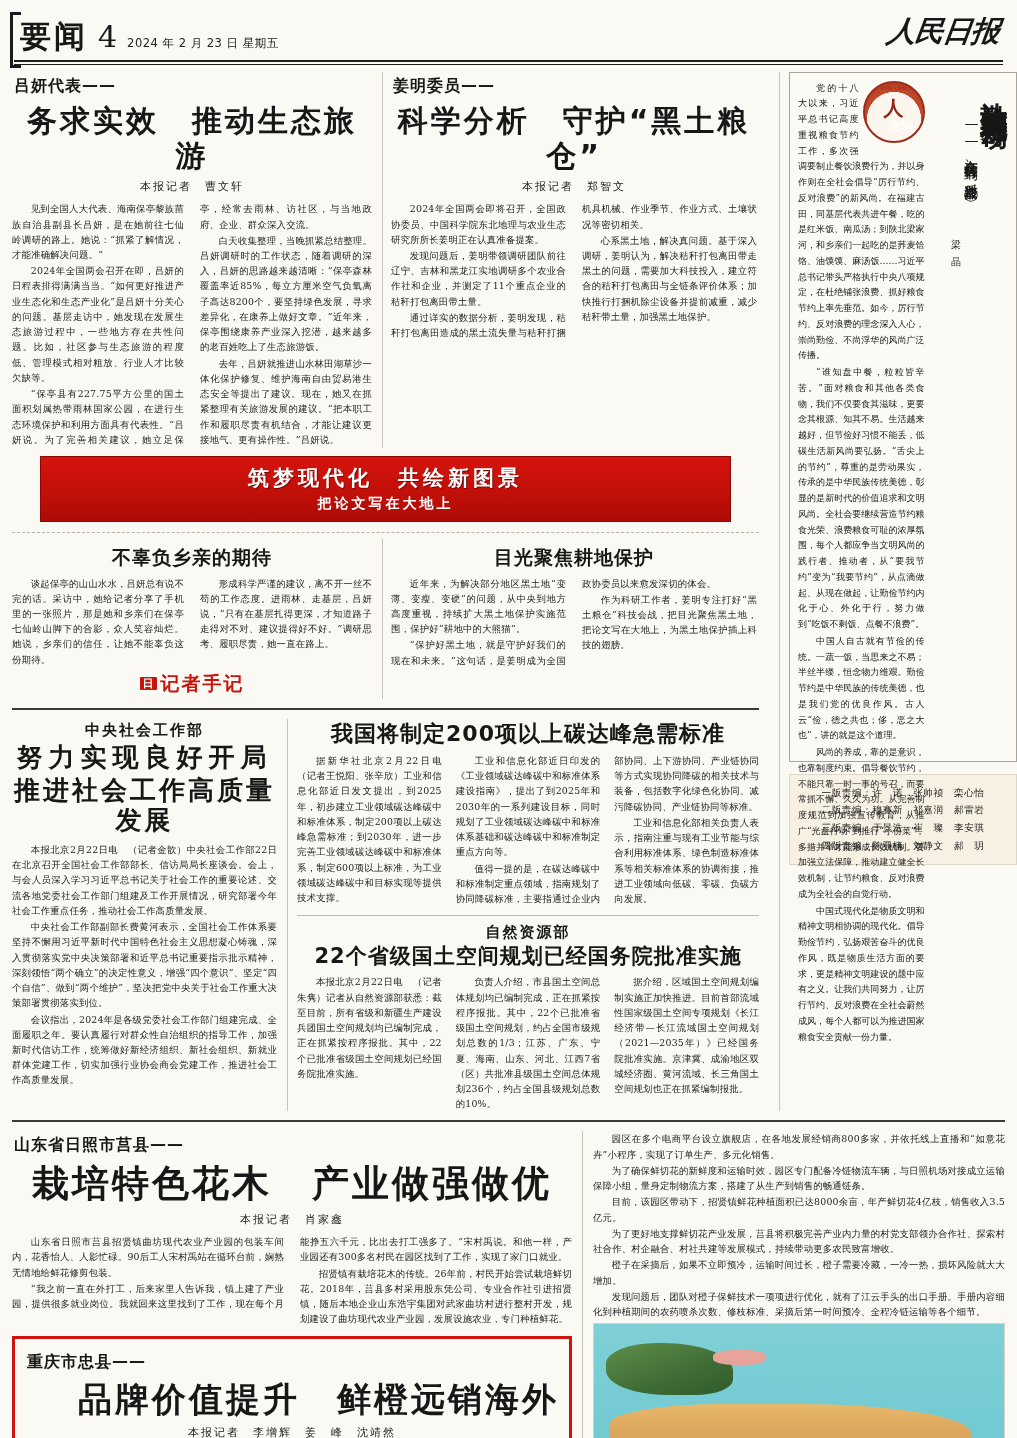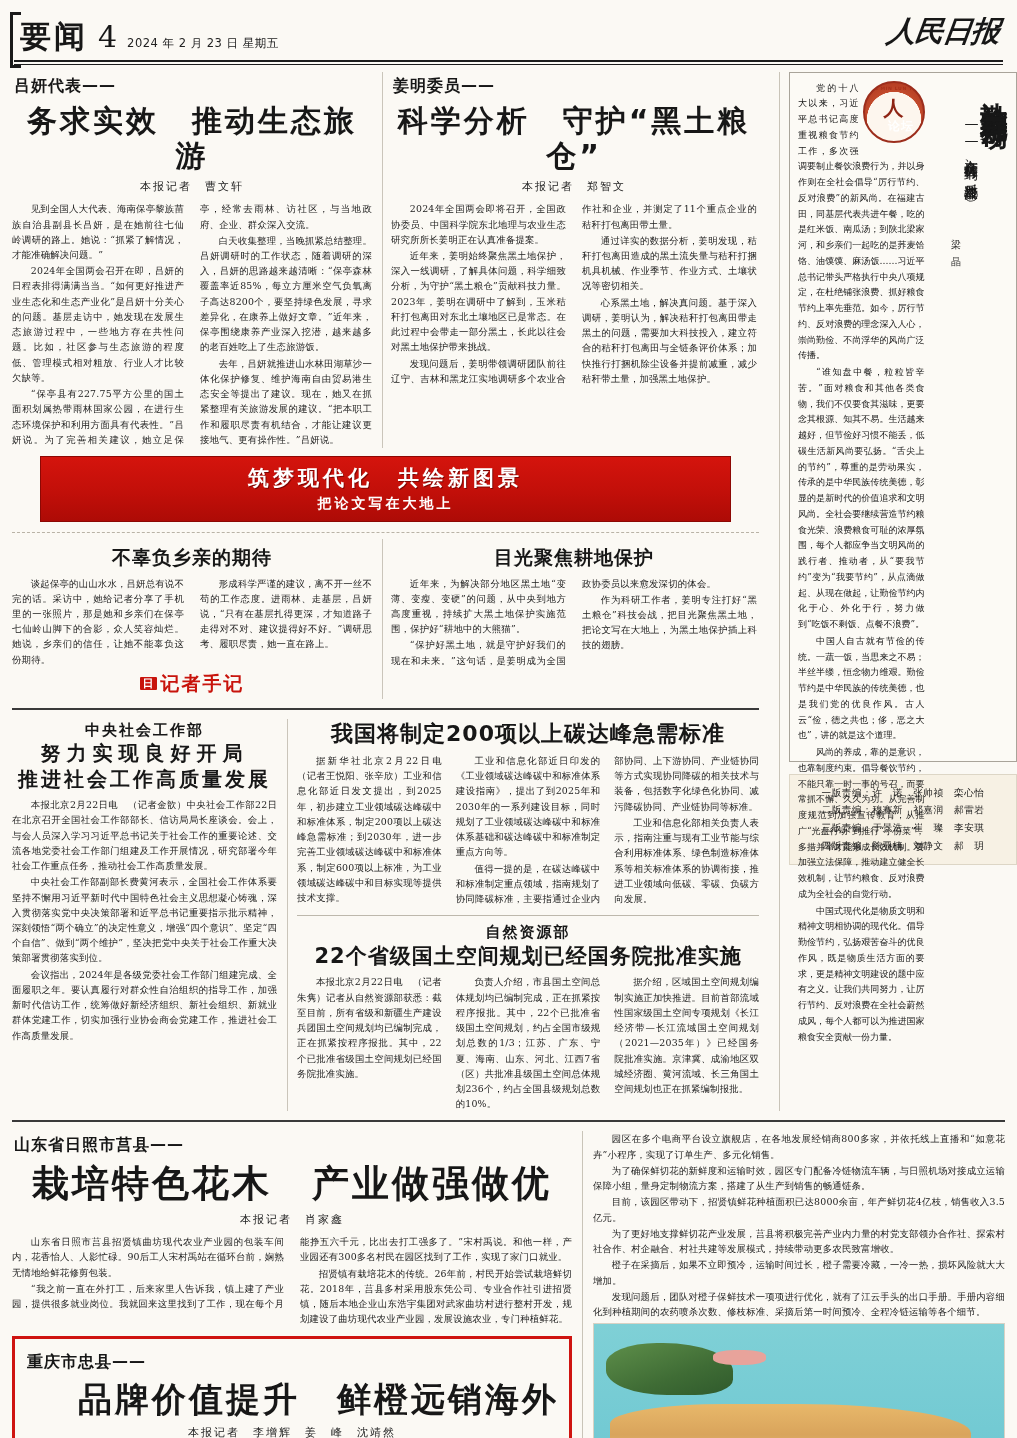--- a/index.html
+++ b/index.html
@@ -37,21 +37,21 @@
   .body-grid { display:flex; gap:12px; margin-top:7px; }
   .col-left  { width:755px; padding-right:8px; }
   .col-right { width:238px; border-left:1px solid #c9c4b8; padding-left:9px; }
 
   
   .kicker { font-family:"DejaVu Serif",serif; font-size:16px; font-weight:bold; letter-spacing:1px; margin:4px 0 6px 2px; }
   .headline {
     font-family:"DejaVu Sans",sans-serif; font-weight:bold;
     font-size:30px; letter-spacing:3px; text-align:center; line-height:1.18; margin:2px 0 6px;
   }
-  .headline.sm { font-size:20px; }
+  .headline.sm { font-size:26px; }
   .byline { text-align:center; font-family:"DejaVu Serif",serif; font-size:11px; letter-spacing:2px; margin-bottom:7px; color:#222; }
   .subhead { font-family:"DejaVu Serif",serif; font-weight:bold; font-size:19px; letter-spacing:1px; text-align:center; margin:6px 0 5px; }
   .dept { font-family:"DejaVu Serif",serif; font-weight:bold; font-size:15px; letter-spacing:2px; text-align:center; margin:2px 0 2px; }
 
   .cols2 { column-count:2; column-gap:16px; column-rule:0; }
   .cols3 { column-count:3; column-gap:14px; }
   p.bt {
     font-family:"DejaVu Serif","Liberation Serif",serif;
     font-size:9.4px; line-height:1.62; text-align:justify;
     margin:0 0 1px; text-indent:2em; letter-spacing:0.2px;
@@ -164,21 +164,20 @@
             <p class="bt">去年，吕妍就推进山水林田湖草沙一体化保护修复、维护海南自由贸易港生态安全等提出了建议。现在，她又在抓紧整理有关旅游发展的建议。“把本职工作和履职尽责有机结合，才能让建议更接地气、更有操作性。”吕妍说。</p>
           </div>
         </div>
 
         <div style="width:375px;padding-left:8px;border-left:1px solid #cac5ba;">
           <div class="kicker">姜明委员——</div>
           <div class="headline">科学分析　守护“黑土粮仓”</div>
           <div class="byline">本报记者　郑智文</div>
           <div class="cols2">
             <p class="bt">2024年全国两会即将召开，全国政协委员、中国科学院东北地理与农业生态研究所所长姜明正在认真准备提案。</p>
-            <p class="bt">近年来，姜明始终聚焦黑土地保护，深入一线调研，了解具体问题，科学细致分析，为守护“黑土粮仓”贡献科技力量。2023年，姜明在调研中了解到，玉米秸秆打包离田对东北土壤地区已是常态。在此过程中会带走一部分黑土，长此以往会对黑土地保护带来挑战。</p>
             <p class="bt">发现问题后，姜明带领调研团队前往辽宁、吉林和黑龙江实地调研多个农业合作社和企业，并测定了11个重点企业的秸秆打包离田带土量。</p>
             <p class="bt">通过详实的数据分析，姜明发现，秸秆打包离田造成的黑土流失量与秸秆打捆机具机械、作业季节、作业方式、土壤状况等密切相关。</p>
             <p class="bt">心系黑土地，解决真问题。基于深入调研，姜明认为，解决秸秆打包离田带走黑土的问题，需要加大科技投入，建立符合的秸秆打包离田与全链条评价体系；加快推行打捆机除尘设备并提前减重，减少秸秆带土量，加强黑土地保护。</p>
           </div>
         </div>
       </div>
 
       <div class="red-banner">
         <div class="rb-1">筑梦现代化　共绘新图景</div>
         <div class="rb-2">把论文写在大地上</div>

